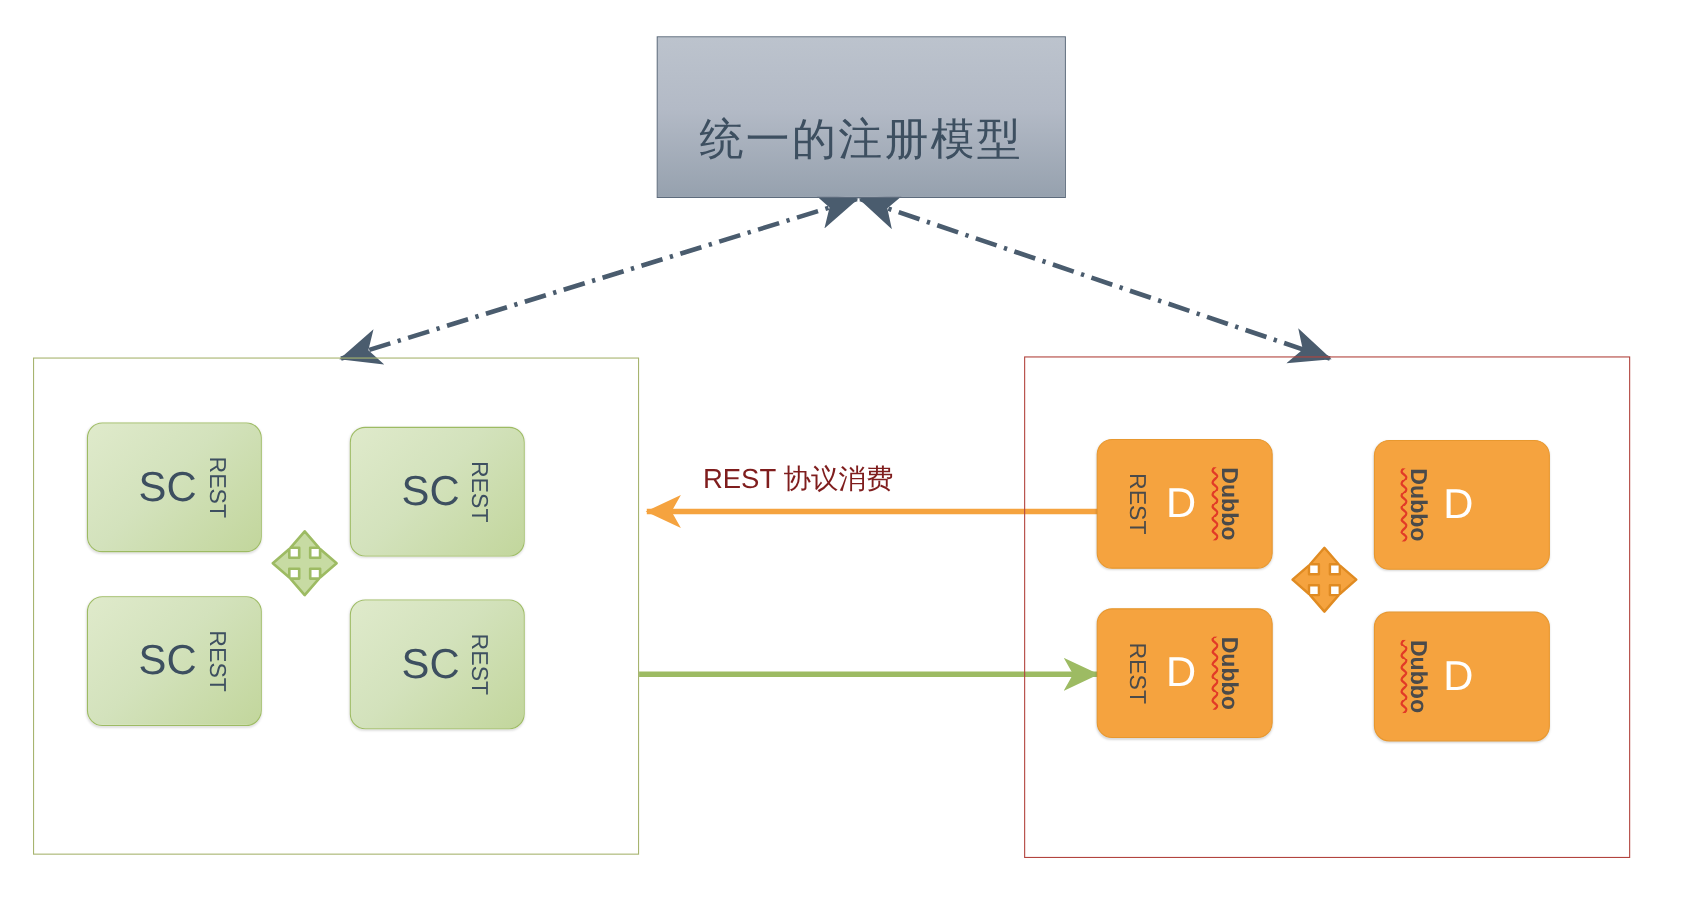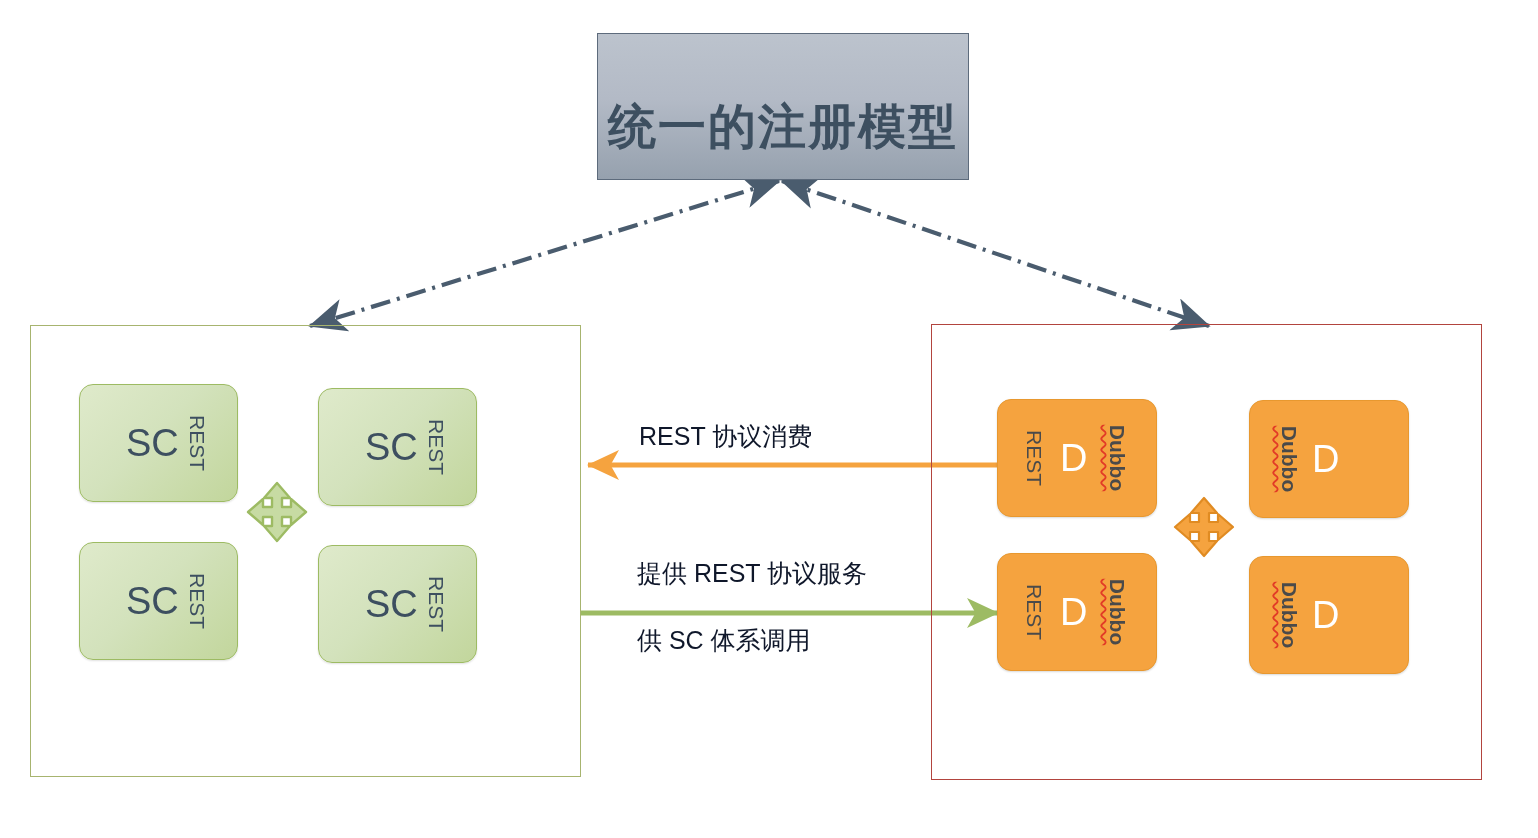--- a/index.html
+++ b/index.html
@@ -26,24 +26,24 @@
     width: 372px;
     height: 147px;
     background: linear-gradient(to bottom, #bcc3cd 0%, #b3bac6 45%, #96a1ae 100%);
     border: 1.5px solid #5d6b7c;
     box-sizing: border-box;
     display: flex;
     align-items: center;
     justify-content: center;
   }
   .title-text {
-    font-size: 48px;
+    font-size: 40px;
     color: #3d4f60;
     letter-spacing: 2px;
-    font-weight: 700;
+    font-weight: 400;
     white-space: nowrap;
     margin-top: 40px;
   }
 
   
   .group-box {
     position: absolute;
     box-sizing: border-box;
     background: transparent;
   }
@@ -138,21 +138,21 @@
     position: absolute;
     width: 64px;
     height: 64px;
   }
 
   
   .flow-label {
     position: absolute;
     font-size: 25px;
     line-height: 1.34;
-    color: #0f172a;
+    color: #7f1d1d;
     white-space: pre-line;
   }
 
   
   #overlay {
     position: absolute;
     left: 0;
     top: 0;
     width: 1538px;
     height: 838px;
@@ -246,18 +246,14 @@
       <path d="M32 3 L45 18 L37 18 L37 27 L46 27 L46 19 L61 32 L46 45 L46 37 L37 37
                L37 46 L45 46 L32 61 L19 46 L27 46 L27 37 L18 37 L18 45 L3 32 L18 19
                L18 27 L27 27 L27 18 L19 18 Z" fill="#f5a33f" stroke="#e08b22" stroke-width="2.2" stroke-linejoin="round"></path>
     </svg>
   </div>
 
   <div class="flow-label" style="left:639px; top:386px;">
     <div>REST 协议消费</div>
   </div>
 
-  <div class="flow-label" style="left:637px; top:523px;">
-    <div>提供 REST 协议服务</div>
-    <div>供 SC 体系调用</div>
-  </div>
 
 </div>
 
 </body></html>

